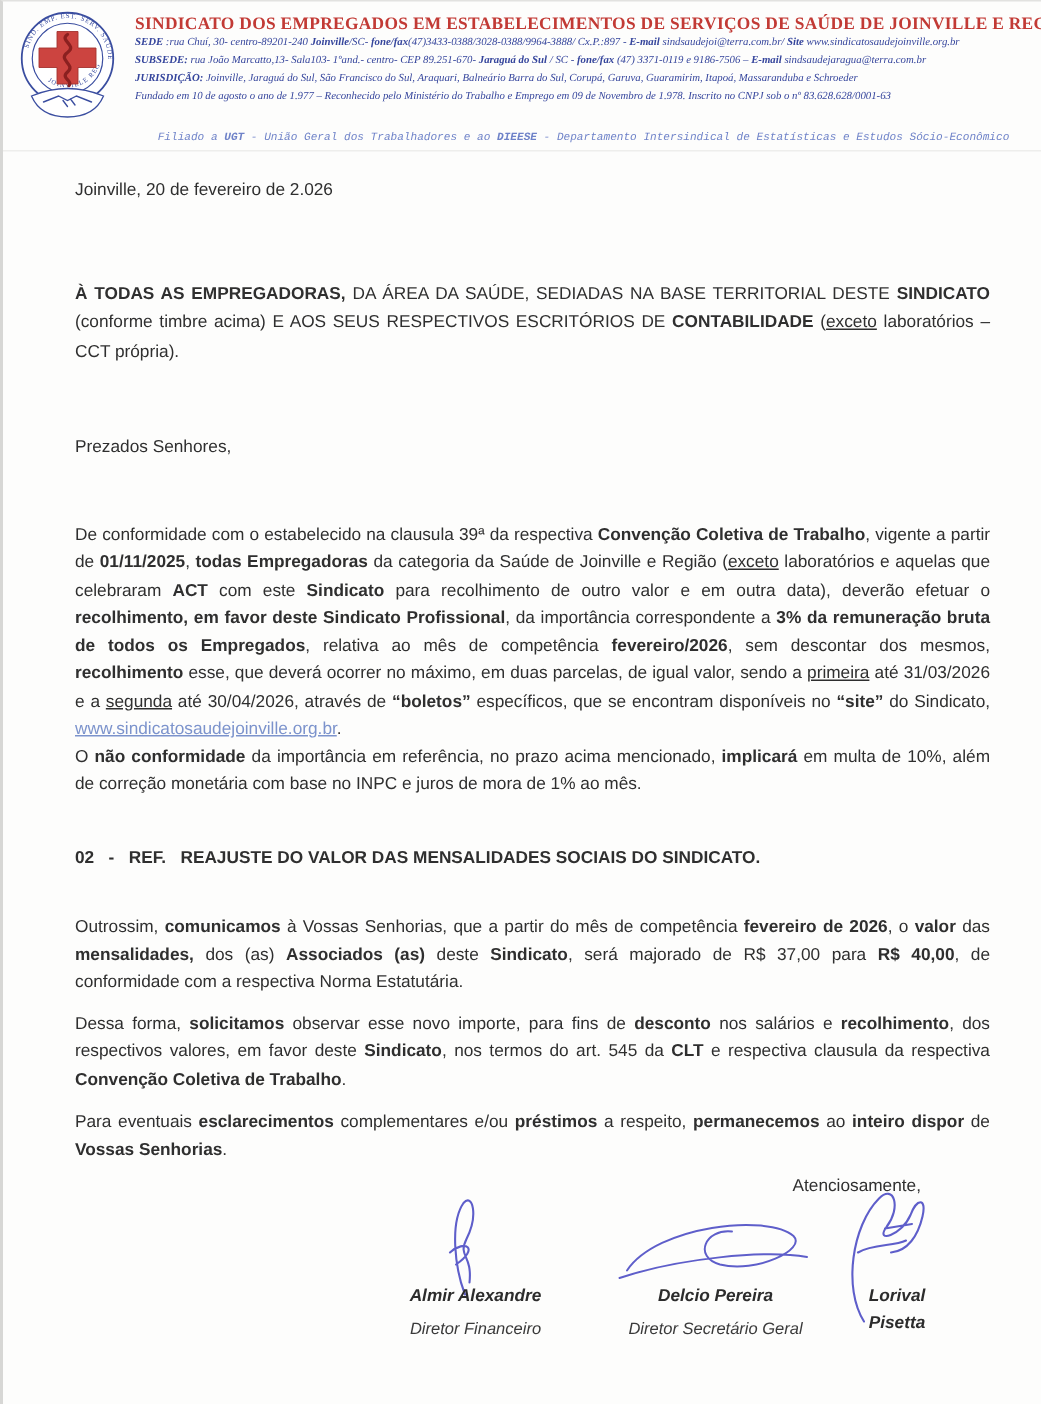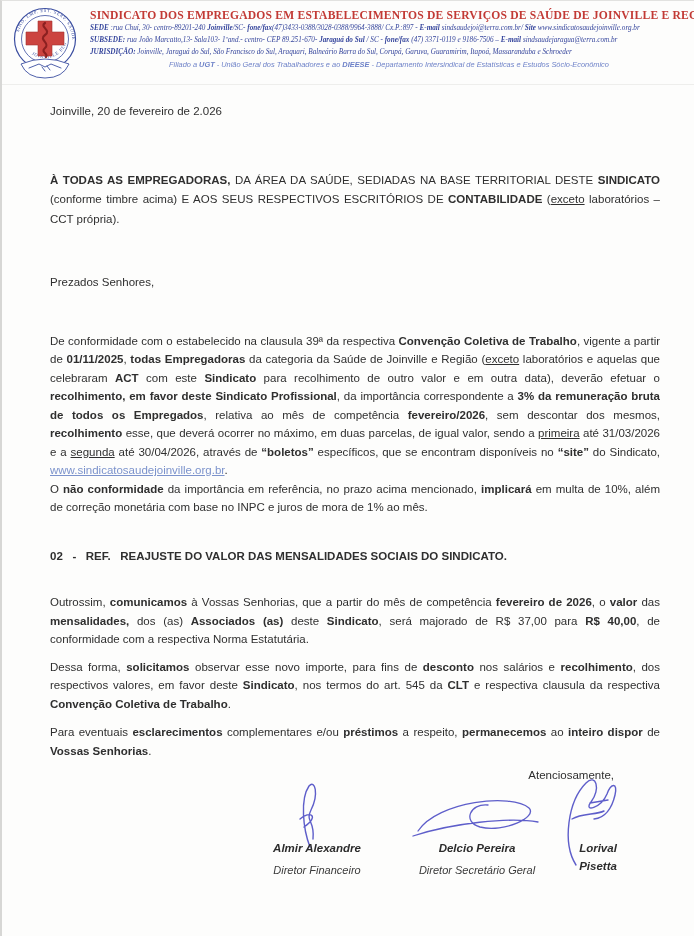--- a/index.html
+++ b/index.html
@@ -14,22 +14,22 @@
   .lh-text{flex:1;min-width:0;padding-top:3px;}
   .lh-title{
     font-family:"Liberation Serif","DejaVu Serif",serif;font-weight:bold;
     font-size:11.6px;letter-spacing:.2px;color:#c23a35;white-space:nowrap;
   }
   .lh-line{
     font-family:"Liberation Serif","DejaVu Serif",serif;font-style:italic;
     font-size:7.2px;line-height:11px;color:#35459c;white-space:nowrap;margin-top:1px;
   }
   .lh-filiation{
-    font-family:Liberation Sans, sans-serif;font-style:italic;
-    font-size:7.4px;line-height:12px;color:#6e82c8;text-align:center;margin-top:1px;
+    font-family:Liberation Mono, monospace;font-style:italic;
+    font-size:7.4px;line-height:12px;color:#6e82c8;text-align:center;margin-top:16px;
   }
   
   .content{padding:0 36px 0 48px;font-size:11.5px;line-height:18.5px;}
   .ref-row{display:flex;justify-content:space-between;margin-top:17px;}
   .ref-no{margin-left:7px;}
   .place-date{margin-right:27px;}
   .recipient{margin-top:50px;text-align:justify;line-height:19.5px;}
   .salutation{margin-top:44px;}
   .sec-heading{margin-top:34px;font-weight:bold;white-space:pre-wrap;line-height:18.5px;}
   .para{text-align:justify;}
@@ -81,20 +81,21 @@
       <g>
         <path d="M12 58 q24 -10 48 0 q-6 14 -24 14 q-18 0 -24 -14 z" fill="#ffffff" stroke="#3b4ea0" stroke-width="0.9"></path>
         <path d="M20 62 l10 -4 6 3 6 -3 10 4 M33 61 l3 4 M38 60 l3 4" fill="none" stroke="#3b4ea0" stroke-width="0.9" stroke-linecap="round"></path>
       </g>
     </svg>
     <div class="lh-text">
       <div class="lh-title">SINDICATO DOS EMPREGADOS EM ESTABELECIMENTOS DE SERVIÇOS DE SAÚDE DE JOINVILLE E REGIÃO</div>
       <div class="lh-line"><span class="b">SEDE </span><span>:rua Chuí, 30- centro-89201-240 </span><span class="b">Joinville</span><span>/SC- </span><span class="b">fone/fax</span><span>(47)3433-0388/3028-0388/9964-3888/ Cx.P.:897 - </span><span class="b">E-mail</span><span> sindsaudejoi@terra.com.br/ </span><span class="b">Site</span><span> www.sindicatosaudejoinville.org.br</span></div>
       <div class="lh-line"><span class="b">SUBSEDE:</span><span> rua João Marcatto,13- Sala103- 1ºand.- centro- CEP 89.251-670- </span><span class="b">Jaraguá do Sul</span><span> / SC - </span><span class="b">fone/fax</span><span> (47) 3371-0119 e 9186-7506  –  </span><span class="b">E-mail</span><span> sindsaudejaragua@terra.com.br</span></div>
       <div class="lh-line"><span class="b">JURISDIÇÃO:</span><span> Joinville, Jaraguá do Sul, São Francisco do Sul, Araquari, Balneário Barra do Sul, Corupá, Garuva, Guaramirim, Itapoá, Massaranduba e Schroeder</span></div>
+      <div class="lh-line">Fundado em 10 de agosto o ano de 1.977 – Reconhecido pelo Ministério do Trabalho e Emprego em 09 de Novembro de 1.978. Inscrito no CNPJ sob o nº 83.628.628/0001-63</div>
       <div class="lh-filiation"><span>Filiado a </span><span class="b">UGT</span><span> - União Geral dos Trabalhadores e ao </span><span class="b">DIEESE</span><span> - Departamento Intersindical de Estatísticas e Estudos Sócio-Econômico</span></div>
     </div>
   </div>
 
   <div class="content">
 
     <div class="ref-row">
       <span class="place-date">Joinville, 20 de fevereiro de 2.026</span>
     </div>
 

